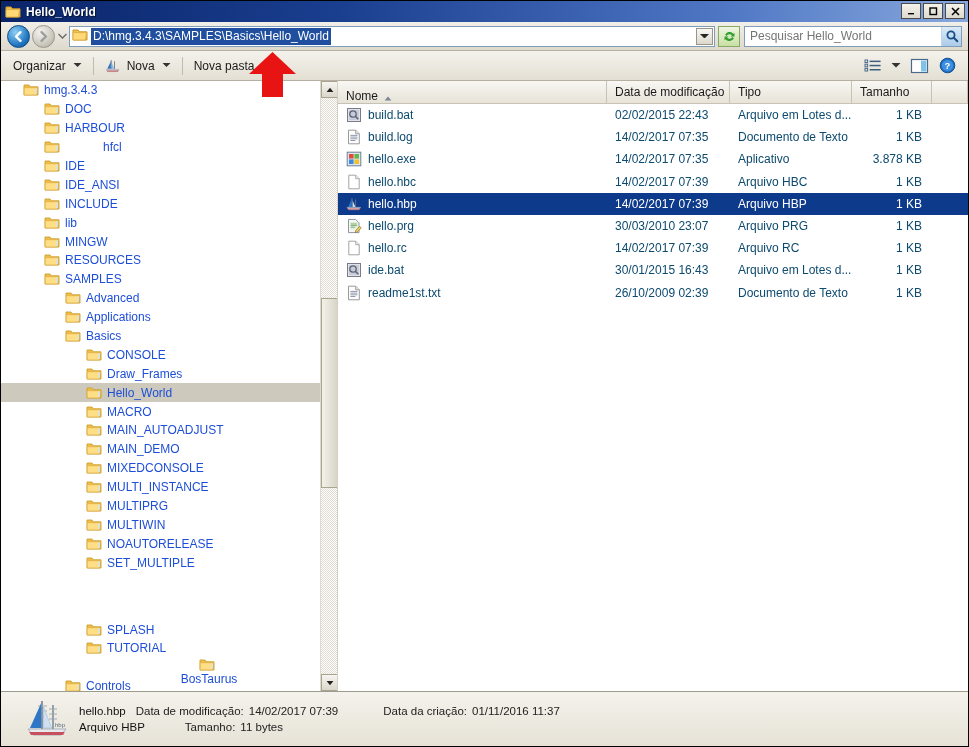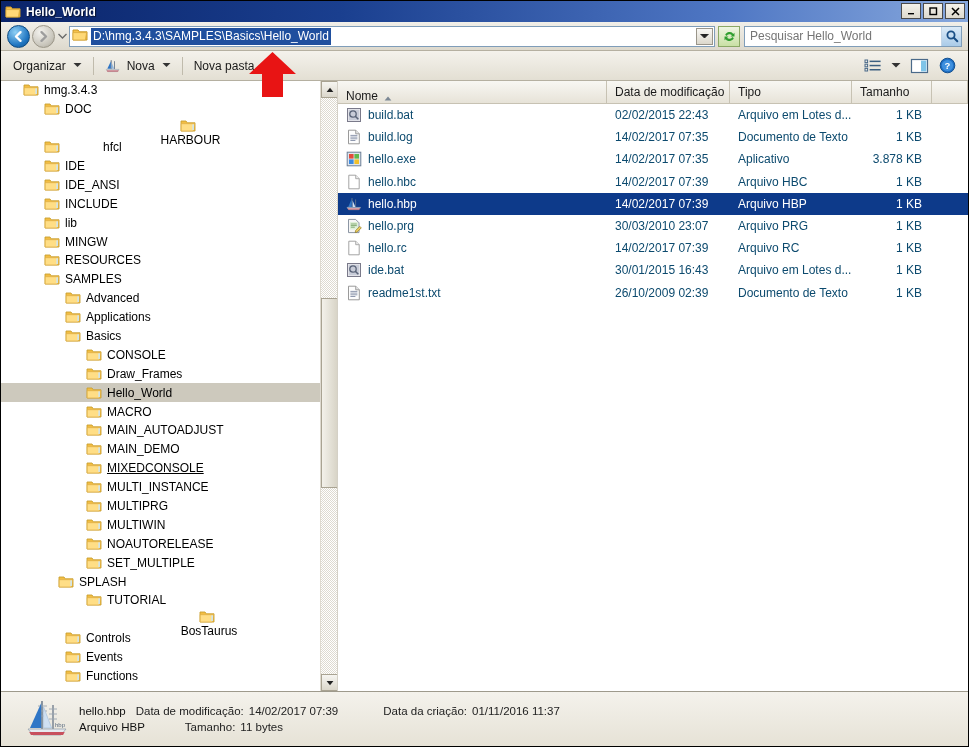--- a/index.html
+++ b/index.html
@@ -142,21 +142,21 @@
   
   #treepane {
     width: 337px; flex: 0 0 auto;
     background: #fff; position: relative;
     border-right: 1px solid #d4d0c6;
     overflow: hidden;
   }
   #treelist { position: absolute; left: 0; top: 0; right: 0; }
   .tree-row {
     height: 18.9px; display: flex; align-items: center;
-    font-size: 12px; color: #000000; white-space: nowrap;
+    font-size: 12px; color: #1d4ed8; white-space: nowrap;
   }
   .tree-row.selected { background: #cdc9bd; }
   .tree-folder { width: 16px; height: 14px; position: relative; flex: 0 0 auto; margin-right: 5px; }
   #tree-scroll {
     position: absolute; right: 0; top: 0; bottom: 0; width: 17px;
     background: repeating-conic-gradient(#fff 0% 25%, #dedad0 0% 50%) 0 0/2px 2px;
     border-left: 1px solid #dedad0;
   }
   .sb-btn {
     width: 17px; height: 17px;
@@ -380,21 +380,21 @@
             <span>hmg.3.4.3</span>
           </div>
           <div class="tree-row" style="padding-left: 43px;">
             <span class="tree-folder"><svg width="16" height="14" viewBox="0 0 16 14">
                 <path d="M1 2h5l1.3 1.8H15V12H1z" fill="#f3bd43" stroke="#caa032" stroke-width="0.9"></path>
                 <path d="M1.2 4.7h13.4L13.3 12H1.2z" fill="#ffde86" stroke="#dcae45" stroke-width="0.7"></path>
                 <rect x="12.4" y="5.4" width="1.5" height="5.6" fill="#cde6f5"></rect>
               </svg></span>
             <span>DOC</span>
           </div>
-          <div class="tree-row" style="padding-left: 43px; flex-direction: column;">
+          <div class="tree-row" style="padding-left: 43px;">
             <span class="tree-folder"><svg width="16" height="14" viewBox="0 0 16 14">
                 <path d="M1 2h5l1.3 1.8H15V12H1z" fill="#f3bd43" stroke="#caa032" stroke-width="0.9"></path>
                 <path d="M1.2 4.7h13.4L13.3 12H1.2z" fill="#ffde86" stroke="#dcae45" stroke-width="0.7"></path>
                 <rect x="12.4" y="5.4" width="1.5" height="5.6" fill="#cde6f5"></rect>
               </svg></span>
             <span>HARBOUR</span>
           </div>
           <div class="tree-row" style="padding-left: 43px; gap: 38px;">
             <span class="tree-folder"><svg width="16" height="14" viewBox="0 0 16 14">
                 <path d="M1 2h5l1.3 1.8H15V12H1z" fill="#f3bd43" stroke="#caa032" stroke-width="0.9"></path>
@@ -524,21 +524,21 @@
             <span>MAIN_AUTOADJUST</span>
           </div>
           <div class="tree-row" style="padding-left: 85px;">
             <span class="tree-folder"><svg width="16" height="14" viewBox="0 0 16 14">
                 <path d="M1 2h5l1.3 1.8H15V12H1z" fill="#f3bd43" stroke="#caa032" stroke-width="0.9"></path>
                 <path d="M1.2 4.7h13.4L13.3 12H1.2z" fill="#ffde86" stroke="#dcae45" stroke-width="0.7"></path>
                 <rect x="12.4" y="5.4" width="1.5" height="5.6" fill="#cde6f5"></rect>
               </svg></span>
             <span>MAIN_DEMO</span>
           </div>
-          <div class="tree-row" style="padding-left: 85px; text-decoration: underline;">
+          <div class="tree-row" style="padding-left: 85px;">
             <span class="tree-folder"><svg width="16" height="14" viewBox="0 0 16 14">
                 <path d="M1 2h5l1.3 1.8H15V12H1z" fill="#f3bd43" stroke="#caa032" stroke-width="0.9"></path>
                 <path d="M1.2 4.7h13.4L13.3 12H1.2z" fill="#ffde86" stroke="#dcae45" stroke-width="0.7"></path>
                 <rect x="12.4" y="5.4" width="1.5" height="5.6" fill="#cde6f5"></rect>
               </svg></span>
             <span>MIXEDCONSOLE</span>
           </div>
           <div class="tree-row" style="padding-left: 85px;">
             <span class="tree-folder"><svg width="16" height="14" viewBox="0 0 16 14">
                 <path d="M1 2h5l1.3 1.8H15V12H1z" fill="#f3bd43" stroke="#caa032" stroke-width="0.9"></path>
@@ -572,21 +572,21 @@
             <span>NOAUTORELEASE</span>
           </div>
           <div class="tree-row" style="padding-left: 85px;">
             <span class="tree-folder"><svg width="16" height="14" viewBox="0 0 16 14">
                 <path d="M1 2h5l1.3 1.8H15V12H1z" fill="#f3bd43" stroke="#caa032" stroke-width="0.9"></path>
                 <path d="M1.2 4.7h13.4L13.3 12H1.2z" fill="#ffde86" stroke="#dcae45" stroke-width="0.7"></path>
                 <rect x="12.4" y="5.4" width="1.5" height="5.6" fill="#cde6f5"></rect>
               </svg></span>
             <span>SET_MULTIPLE</span>
           </div>
-          <div class="tree-row" style="padding-left: 57px;">
+          <div class="tree-row" style="padding-left: 85px; margin-top: 48px;">
             <span class="tree-folder"><svg width="16" height="14" viewBox="0 0 16 14">
                 <path d="M1 2h5l1.3 1.8H15V12H1z" fill="#f3bd43" stroke="#caa032" stroke-width="0.9"></path>
                 <path d="M1.2 4.7h13.4L13.3 12H1.2z" fill="#ffde86" stroke="#dcae45" stroke-width="0.7"></path>
                 <rect x="12.4" y="5.4" width="1.5" height="5.6" fill="#cde6f5"></rect>
               </svg></span>
             <span>SPLASH</span>
           </div>
           <div class="tree-row" style="padding-left: 85px;">
             <span class="tree-folder"><svg width="16" height="14" viewBox="0 0 16 14">
                 <path d="M1 2h5l1.3 1.8H15V12H1z" fill="#f3bd43" stroke="#caa032" stroke-width="0.9"></path>

